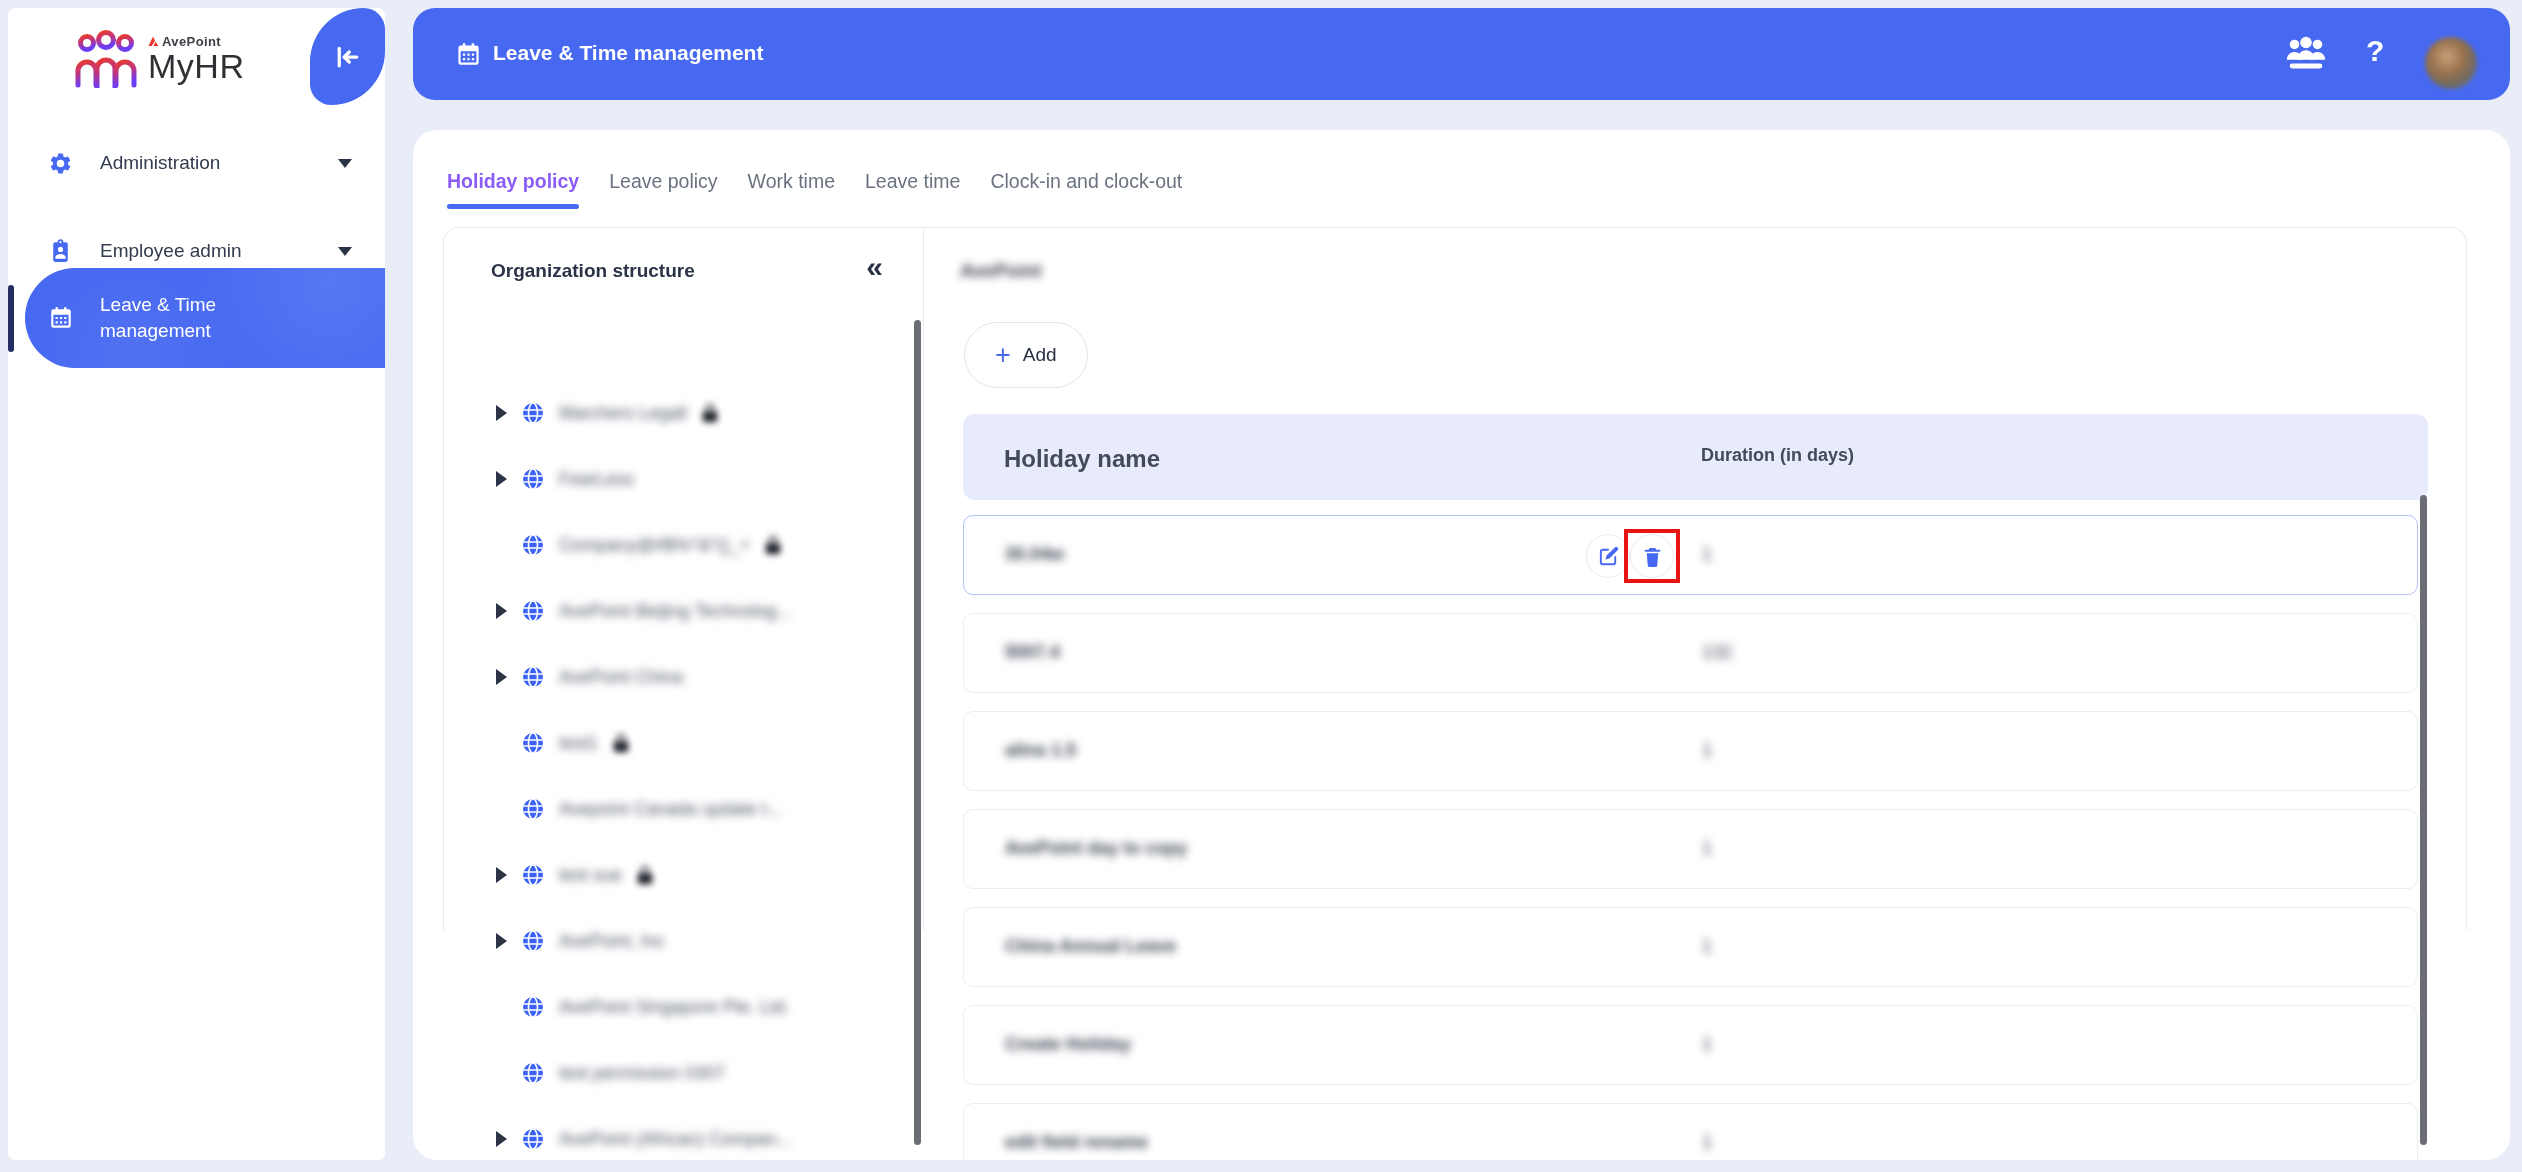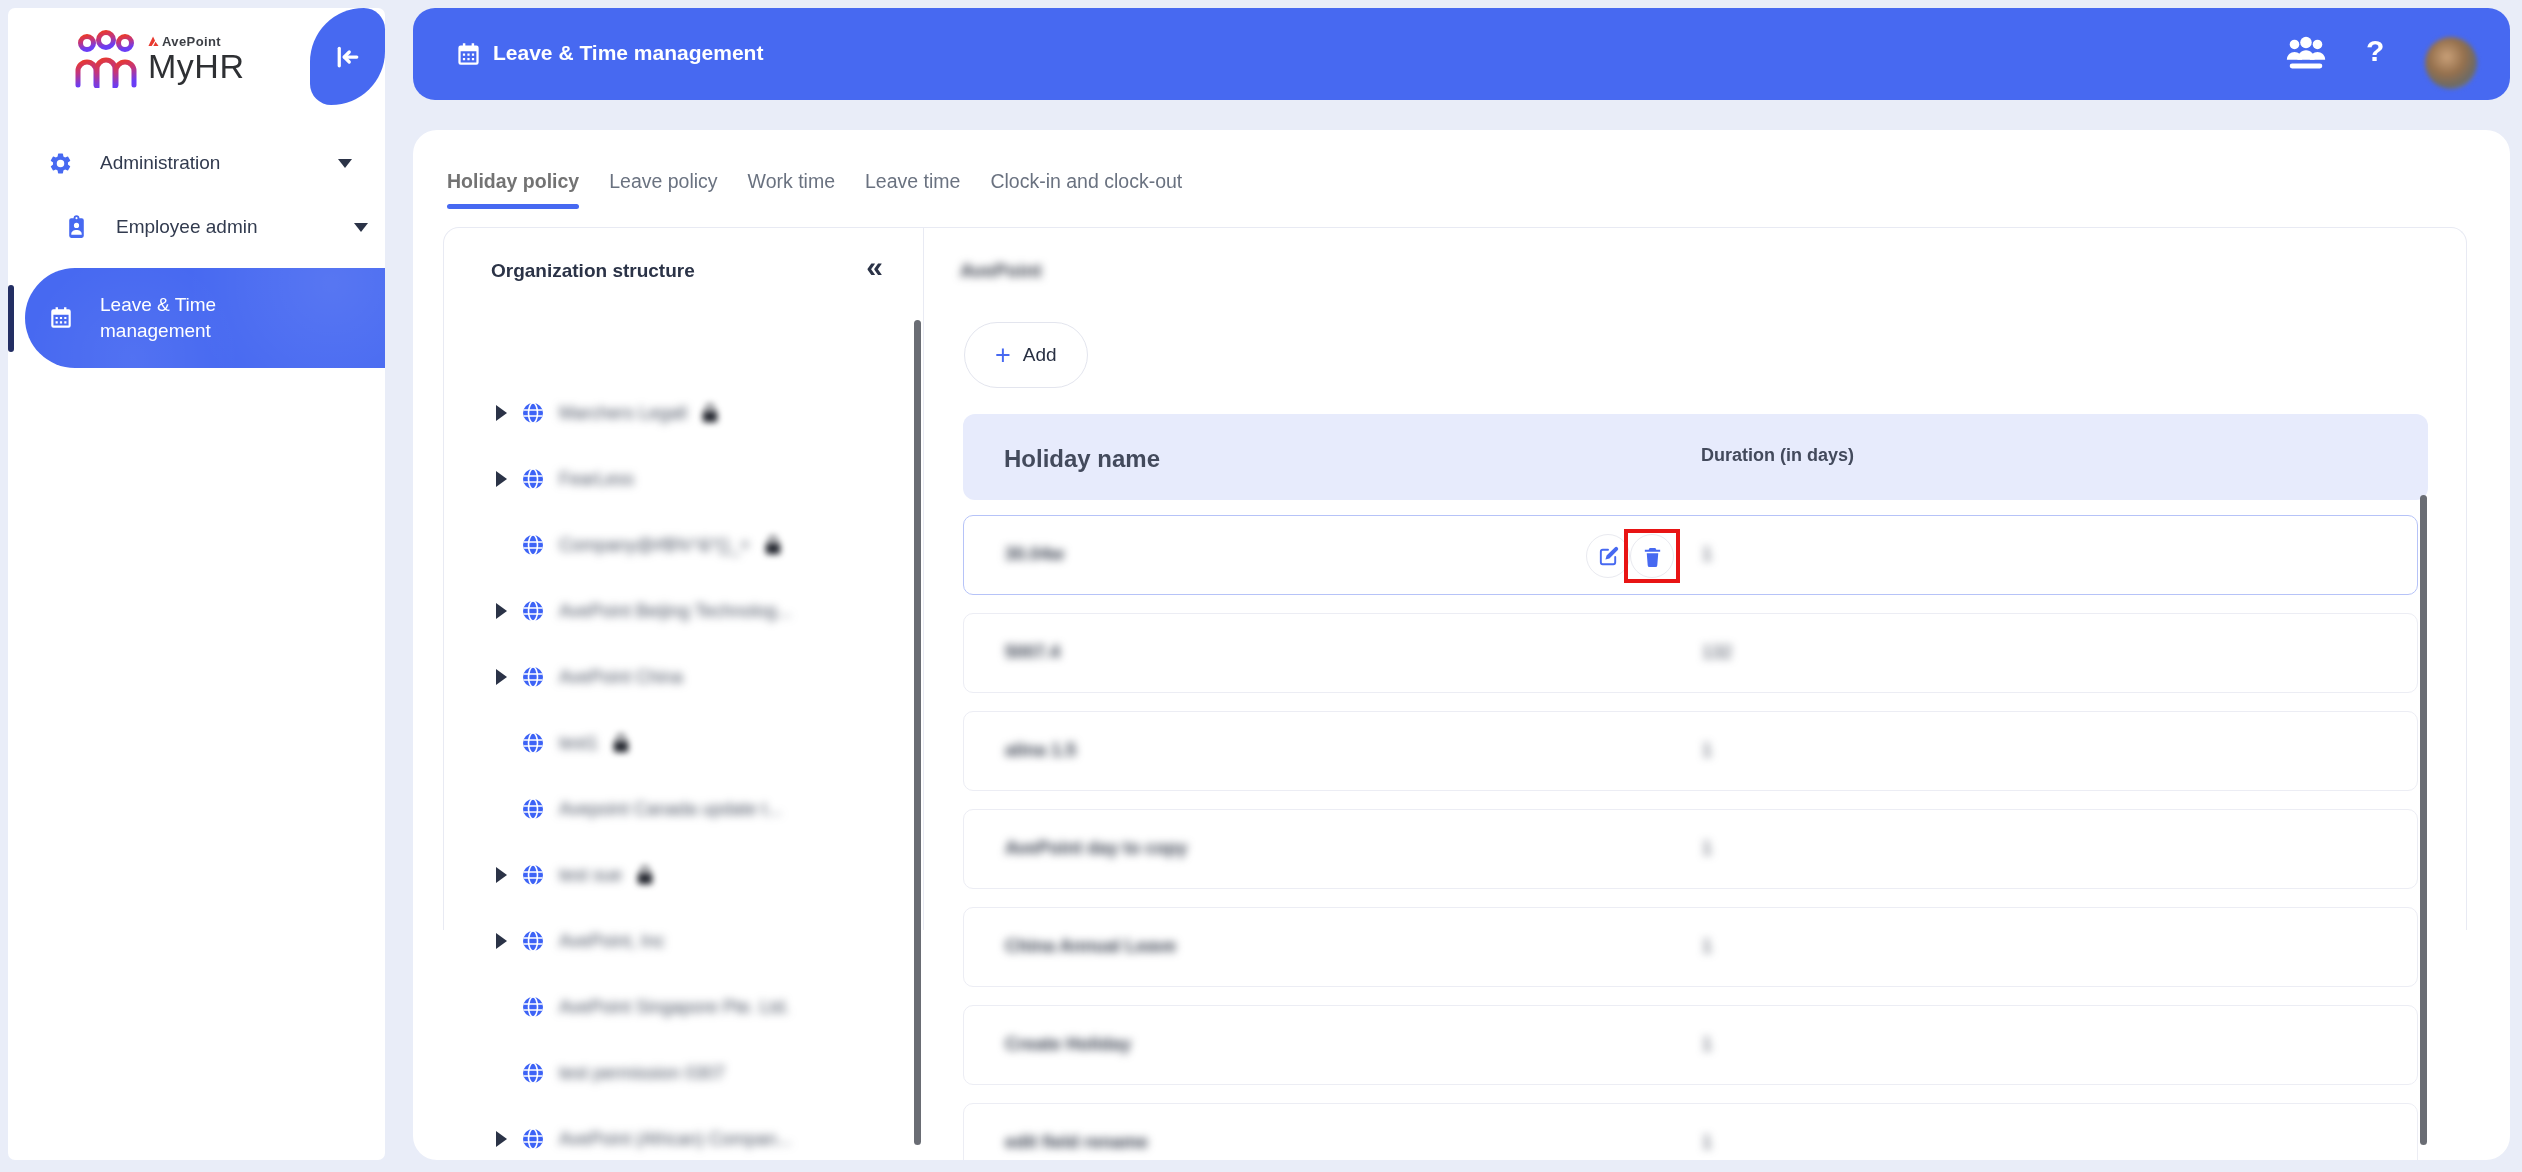--- a/index.html
+++ b/index.html
@@ -16,21 +16,21 @@
   .brand-mark{width:11px;height:11px;margin-right:3px;}
   .brand-big{font-size:34px;font-weight:400;color:#2e3033;letter-spacing:.5px;line-height:1.05;}
   .collapse-btn{position:absolute;right:0;top:0;width:75px;height:97px;background:#4769f1;
     border-radius:56px 22px 56px 22px;display:flex;align-items:center;justify-content:center;cursor:pointer;}
   .collapse-btn svg{width:30px;height:30px;}
   .menu-item{position:absolute;left:0;width:100%;height:46px;display:flex;align-items:center;cursor:pointer;}
   .menu-item .mi-icon{position:absolute;left:40px;width:25px;height:25px;}
   .menu-item .mi-label{position:absolute;left:92px;font-size:19px;font-weight:500;color:#323b4f;}
   .menu-item .chev{position:absolute;left:330px;width:0;height:0;border-left:7px solid transparent;border-right:7px solid transparent;border-top:9px solid #2b3347;}
   .menu-admin{top:132px;}
-  .menu-employee{top:196px;margin-left:16px;}
+  .menu-employee{top:220px;}
   .menu-active{position:absolute;left:17px;right:0;top:260px;height:100px;background:#4769f1;
     border-radius:52px 0 0 52px;display:flex;align-items:center;cursor:pointer;overflow:hidden;}
   .menu-active::before{content:"";position:absolute;inset:0;
     background:radial-gradient(circle at 85% 15%,rgba(255,255,255,.09),transparent 45%),
                radial-gradient(circle at 30% 90%,rgba(255,255,255,.06),transparent 40%);}
   .menu-active .mi-icon{position:absolute;left:23px;width:26px;height:26px;}
   .menu-active .mi-label{position:absolute;left:75px;width:210px;font-size:19px;font-weight:500;color:#fff;line-height:1.35;}
   .active-bar{position:absolute;left:0;top:277px;width:6px;height:67px;background:#232e63;border-radius:4px;}
 
   
@@ -39,21 +39,21 @@
   .topbar .tb-title{position:absolute;left:80px;top:33px;font-size:21px;font-weight:700;color:#fff;}
   .tb-people{position:absolute;left:1870px;top:26px;width:46px;height:40px;cursor:pointer;}
   .tb-help{position:absolute;left:1953px;top:26px;font-size:30px;font-weight:700;color:#fff;cursor:pointer;}
   .tb-avatar{position:absolute;left:2012px;top:29px;width:52px;height:52px;border-radius:50%;overflow:hidden;cursor:pointer;
     background:radial-gradient(circle at 42% 38%,#c9a078,#95704d 40%,#6b6a66 68%,#9aa0a8 100%);filter:blur(2px);}
 
   
   .main-card{position:absolute;left:413px;top:130px;width:2097px;height:1030px;background:#fff;border-radius:24px;overflow:hidden;}
   .tabs{position:absolute;left:34px;top:40px;display:flex;gap:30px;}
   .tab{position:relative;font-size:19.5px;color:#6a7280;padding-bottom:16px;cursor:pointer;white-space:nowrap;}
-  .tab.active{color:#737373;font-weight:700;}
+  .tab.active{color:#8b5cf6;font-weight:700;}
   .tab.active::after{content:"";position:absolute;left:0;right:0;bottom:0;height:5px;border-radius:3px;background:#4769f1;}
 
   .panel-wrap{position:absolute;left:30px;top:97px;width:2024px;height:703px;border:1px solid #e8eaf3;border-bottom:none;border-radius:16px 16px 0 0;}
   
   .org-panel{position:absolute;left:0;top:0;width:480px;height:100%;border-right:1px solid #e8eaf3;}
   .org-title{position:absolute;left:47px;top:32px;font-size:19px;font-weight:700;color:#2b3347;}
   .org-collapse{position:absolute;right:40px;top:22px;font-size:30px;font-weight:700;color:#2b3347;cursor:pointer;}
   .org-root{position:absolute;left:12px;top:90px;width:453px;height:60px;border:2px solid #4769f1;border-radius:14px;
     display:flex;align-items:center;cursor:pointer;background:#fff;}
   .org-root .caret-down{margin-left:16px;width:0;height:0;border-left:8px solid transparent;border-right:8px solid transparent;border-top:10px solid #2b3347;}

